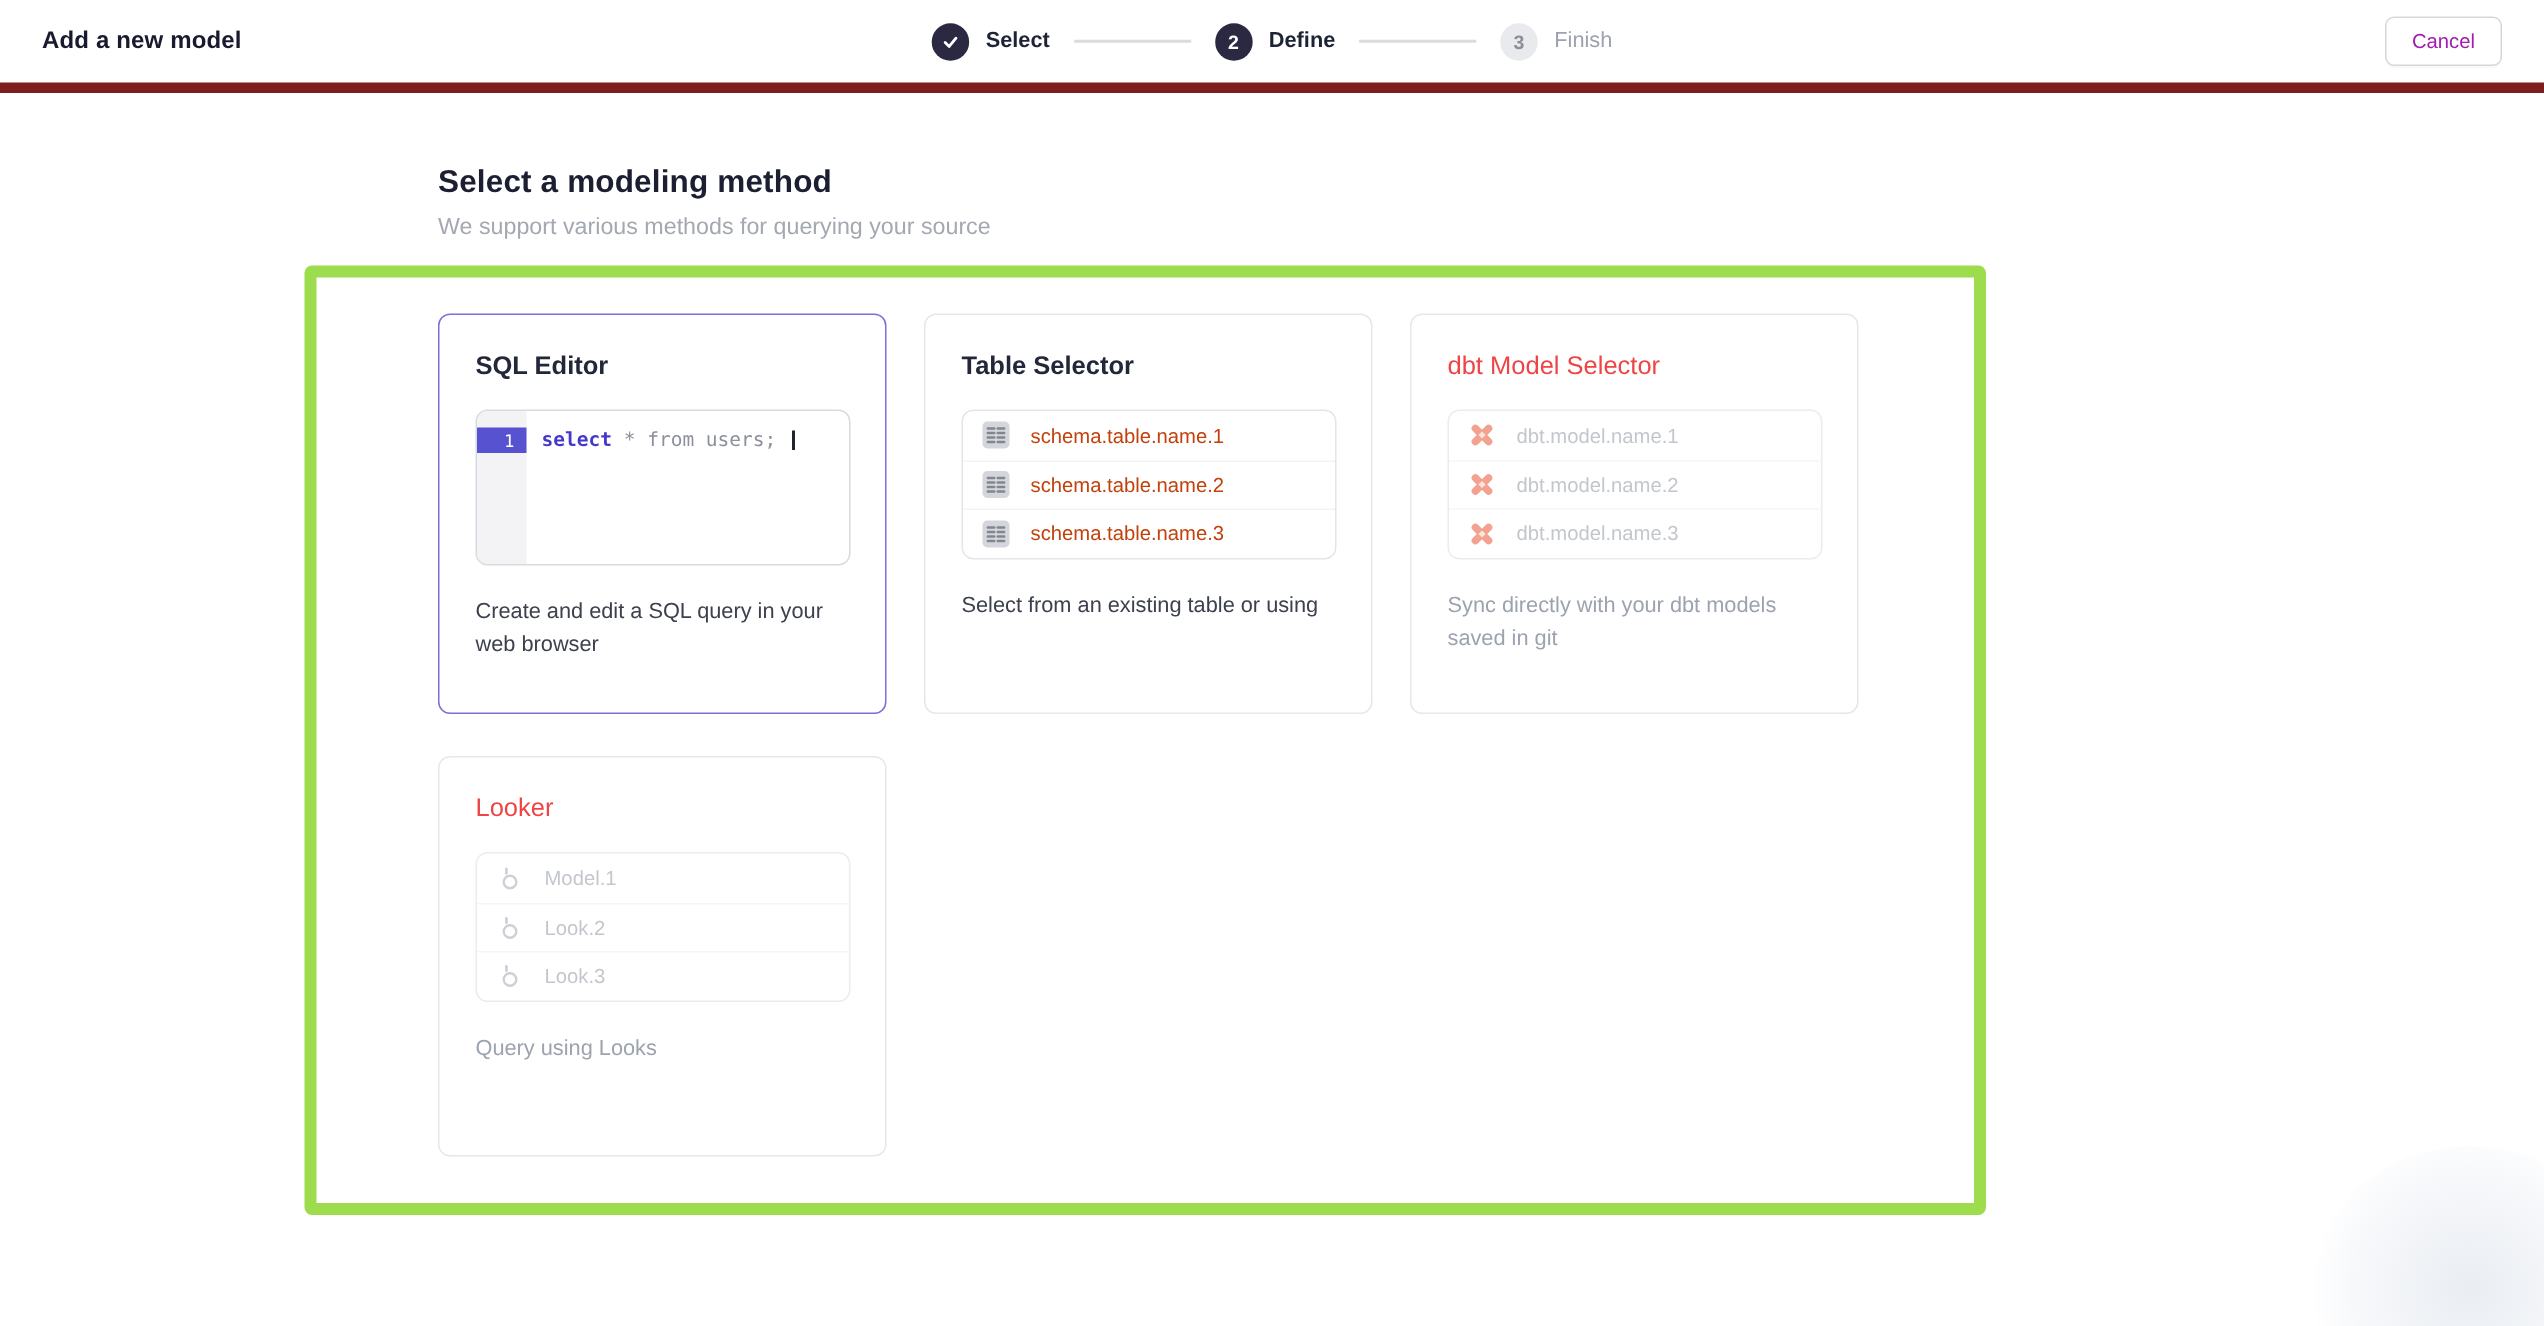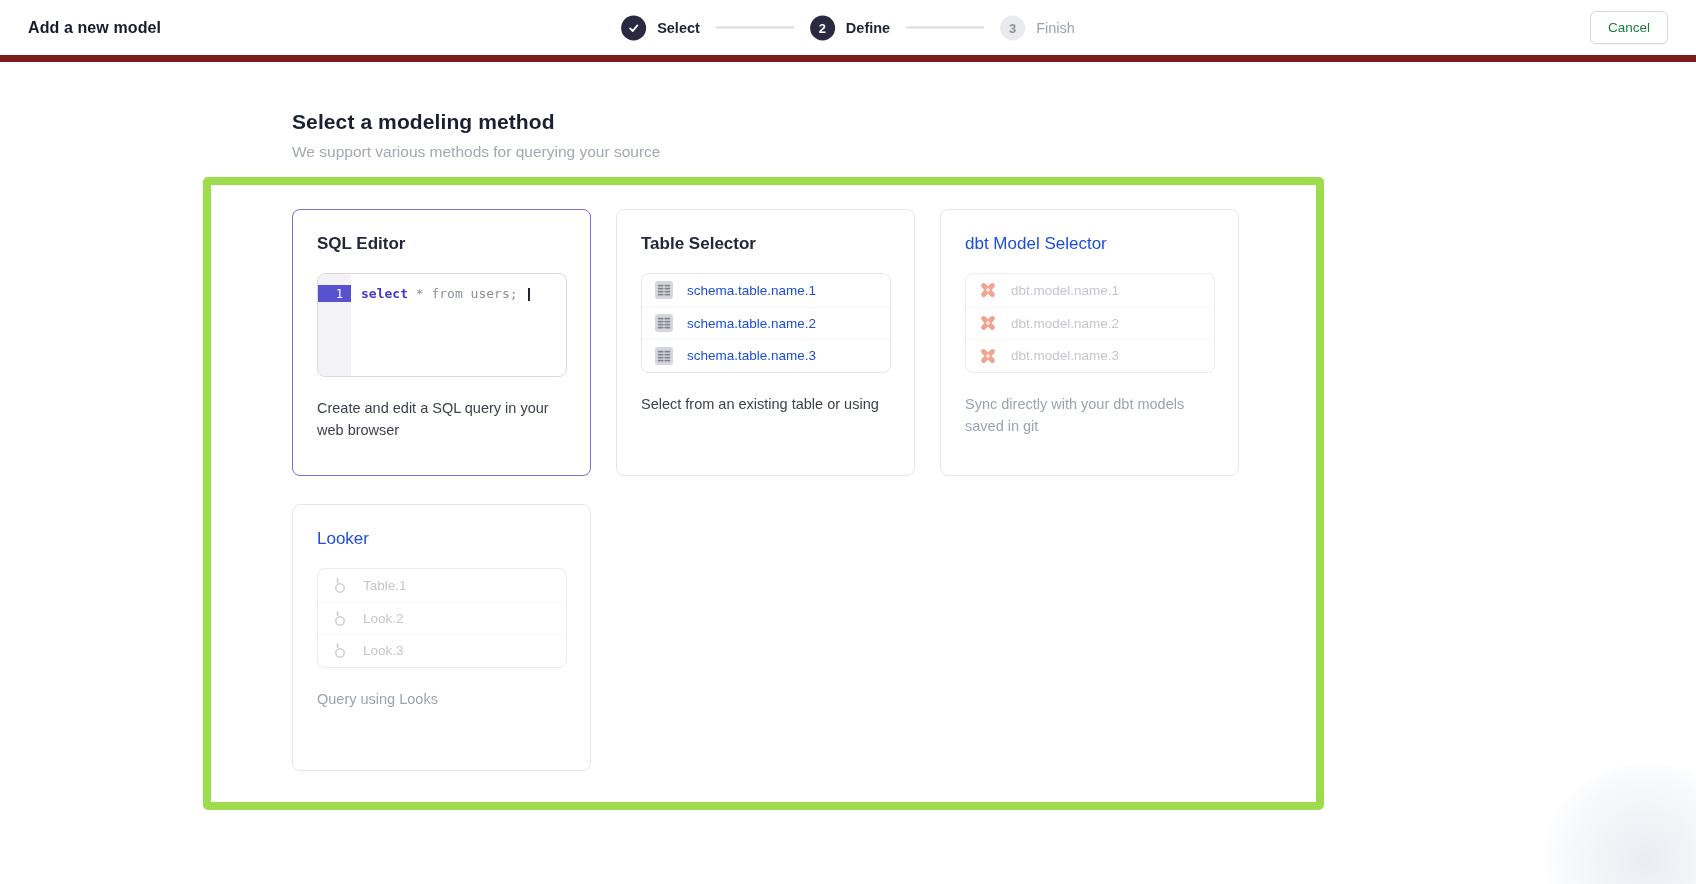--- a/index.html
+++ b/index.html
@@ -10,52 +10,52 @@
   .header-title { font-size:16px; font-weight:700; color:#181b2e; letter-spacing:.1px; }
   .stepper { position:absolute; left:50%; top:50%; transform:translate(-50%,-50%); display:flex; align-items:center; }
   .step { display:flex; align-items:center; }
   .step-circle { width:25px; height:25px; border-radius:50%; display:flex; align-items:center; justify-content:center; font-size:13px; font-weight:700; }
   .step-circle.done, .step-circle.current { background:#2b2842; color:#ffffff; }
   .step-circle.upcoming { background:#e9eaed; color:#8a8f99; font-weight:600; }
   .step-label { margin-left:11px; font-size:14.5px; }
   .step-label.active { color:#1e2235; font-weight:600; }
   .step-label.muted { color:#9ca3af; font-weight:400; }
   .step-line { width:78px; height:1.5px; background:#d9dbdf; margin:0 16px; }
-  .cancel-btn { margin-left:auto; background:#fff; border:1px solid #d5d7db; border-radius:6px; padding:8px 17px; font-size:13.5px; color:#15803d; font-family:"Liberation Sans", sans-serif; cursor:pointer; box-shadow:0 1px 1px rgba(16,24,40,.03); }
+  .cancel-btn { margin-left:auto; background:#fff; border:1px solid #d5d7db; border-radius:6px; padding:8px 17px; font-size:13.5px; color:#a21caf; font-family:"Liberation Sans", sans-serif; cursor:pointer; box-shadow:0 1px 1px rgba(16,24,40,.03); }
 
   
   .page { padding:48px 0 0 292px; }
   .page-title { font-size:21px; font-weight:700; color:#1b1f31; letter-spacing:.1px; }
   .page-subtitle { margin-top:9px; font-size:15.5px; color:#a3a8b1; }
 
   
   .cards { margin-top:48px; display:grid; grid-template-columns:repeat(3, 299px); column-gap:25px; row-gap:28px; }
   .card { width:299px; height:267px; background:#fff; border:1px solid #e6e7ea; border-radius:8px; padding:24px; position:relative; cursor:pointer; }
   .card.selected { border-color:#7a70d8; }
   .card-title { font-size:17px; font-weight:600; color:#23273a; }
-  .card-title.muted { color:#1d4ed8; font-weight:500; }
+  .card-title.muted { color:#ef4444; font-weight:500; }
   .card-desc { margin-top:20px; font-size:14.5px; line-height:1.55; color:#3c414d; max-width:245px; }
   .card-desc.muted { color:#9ca3af; }
 
   
   .mini-editor { margin-top:19px; width:250px; height:104px; border:1px solid #d9dae0; border-radius:8px; overflow:hidden; display:flex; background:#fff; }
   .gutter { width:33px; background:#f3f3f6; flex:none; padding-top:11px; }
   .line-no { height:17px; background:#5752d0; color:#fff; font-family:"DejaVu Sans Mono", monospace; font-size:11.5px; display:flex; align-items:center; justify-content:flex-end; padding-right:8px; }
   .code-area { flex:1; padding:12px 0 0 10px; font-family:"DejaVu Sans Mono", monospace; font-size:13px; white-space:pre; }
   .kw { color:#4338ca; font-weight:700; }
   .code-rest { color:#8b909a; }
   .caret { display:inline-block; width:1.5px; height:13px; background:#1f2430; vertical-align:middle; margin-left:3px; }
 
   
   .preview-list { margin-top:19px; width:250px; border:1px solid #e4e5e9; border-radius:8px; overflow:hidden; background:#fff; }
   .preview-list.faded { border-color:#ececf0; }
   .preview-row { height:32.5px; display:flex; align-items:center; padding-left:11px; }
   .preview-row + .preview-row { border-top:1px solid #f2f3f5; }
   .preview-list.faded .preview-row + .preview-row { border-top-color:#f5f6f8; }
-  .row-label { margin-left:13px; font-size:13.5px; color:#1d4ed8; }
+  .row-label { margin-left:13px; font-size:13.5px; color:#c2410c; }
   .row-label.fainter { color:#c3c7cd; }
   .icon-box { width:21px; height:21px; flex:none; display:flex; align-items:center; justify-content:center; }
 
   
   .green-box { position:absolute; left:203px; top:177px; width:1121px; height:633px; border:8px solid #9ddc4c; border-radius:5px; z-index:40; pointer-events:none; }
 
   
   .corner-blob { position:absolute; right:-55px; bottom:-70px; width:210px; height:190px; border-radius:50%; background:radial-gradient(circle, rgba(226,231,238,.75) 0%, rgba(238,241,246,.45) 55%, rgba(255,255,255,0) 75%); z-index:5; }
 </style>
 </head>
@@ -214,21 +214,21 @@
     <div class="card">
       <div class="card-title muted">Looker</div>
       <div class="preview-list faded">
         <div class="preview-row">
           <span class="icon-box">
             <svg width="16" height="17" viewBox="0 0 16 17">
                 <circle cx="8" cy="11" r="4.2" fill="none" stroke="#cdd0d6" stroke-width="1.6"></circle>
                 <line x1="5.6" y1="2.2" x2="5.6" y2="5.2" stroke="#cdd0d6" stroke-width="1.8" stroke-linecap="round"></line>
               </svg>
           </span>
-          <span class="row-label fainter">Table.1</span>
+          <span class="row-label fainter">Model.1</span>
         </div>
         <div class="preview-row">
           <span class="icon-box">
             <svg width="16" height="17" viewBox="0 0 16 17">
                 <circle cx="8" cy="11" r="4.2" fill="none" stroke="#cdd0d6" stroke-width="1.6"></circle>
                 <line x1="5.6" y1="2.2" x2="5.6" y2="5.2" stroke="#cdd0d6" stroke-width="1.8" stroke-linecap="round"></line>
               </svg>
           </span>
           <span class="row-label fainter">Look.2</span>
         </div>

